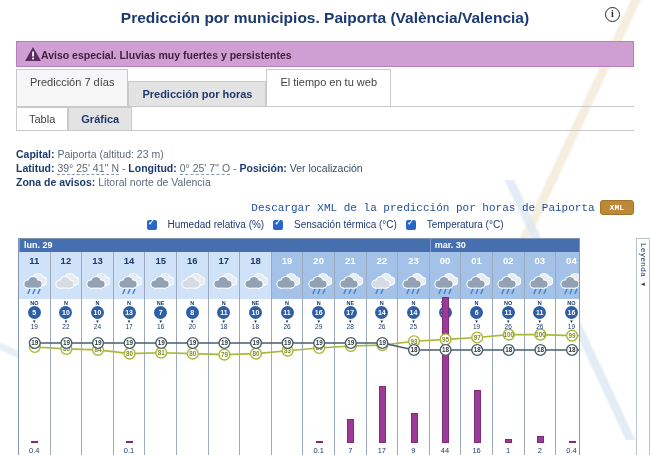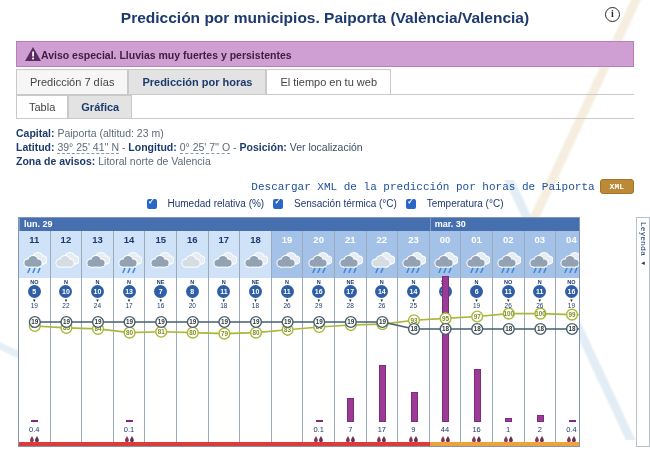--- a/index.html
+++ b/index.html
@@ -23,29 +23,29 @@
 
   
   .warn { margin-top:14px; background:#cf9ed2; border:1px solid #b97ebc; padding:5px 8px;
     display:flex; align-items:flex-end; }
   .warn-txt { color:#41203f; font-size:10.5px; font-weight:bold; }
 
   
   .tabs { display:flex; border-bottom:1px solid #c9c9c9; margin-top:2px; }
   .tab { padding:6px 13px; font-size:11px; color:#444; border:1px solid #c9c9c9;
     border-bottom:none; background:#f6f6f6; cursor:pointer; }
-  .tab.active { background:#e3e3e3; color:#1d3a6e; font-weight:bold; }
+  .tab.active { background:#e3e3e3; color:#1d3a6e; font-weight:bold;margin-top:12px; }
   .tab.white { background:#fff; }
   .subtabs { display:flex; border-bottom:1px solid #c9c9c9; }
   .subtab { padding:5px 12px; font-size:11px; color:#444; border:1px solid #c9c9c9;
     border-bottom:none; background:#fff; cursor:pointer; }
   .subtab.active { background:#e3e3e3; color:#1d3a6e; font-weight:bold; }
 
   
-  .meta { margin-top:7px; font-size:10.5px; color:#5d6b7a; line-height:14px; }
+  .meta { margin-top:16px; font-size:10.5px; color:#5d6b7a; line-height:14px; }
   .meta b { color:#1d3a6e; }
   .dash-u { border-bottom:1px dashed #8a98a8; color:#5d6b7a; }
   .loclink { color:#3c4d63; cursor:pointer; }
 
   
   .dl { margin-top:11px; text-align:right; font-size:11px; color:#20509c; }
   .dl-row { display:inline-flex; align-items:center; gap:5px;font-family:Liberation Mono, monospace; }
   .xml-btn { background:#bd8936; color:#fff; font-size:8px; font-weight:bold;
     padding:2px 9px; border-radius:3px; border:1px solid #a2732a; cursor:pointer;}
 

